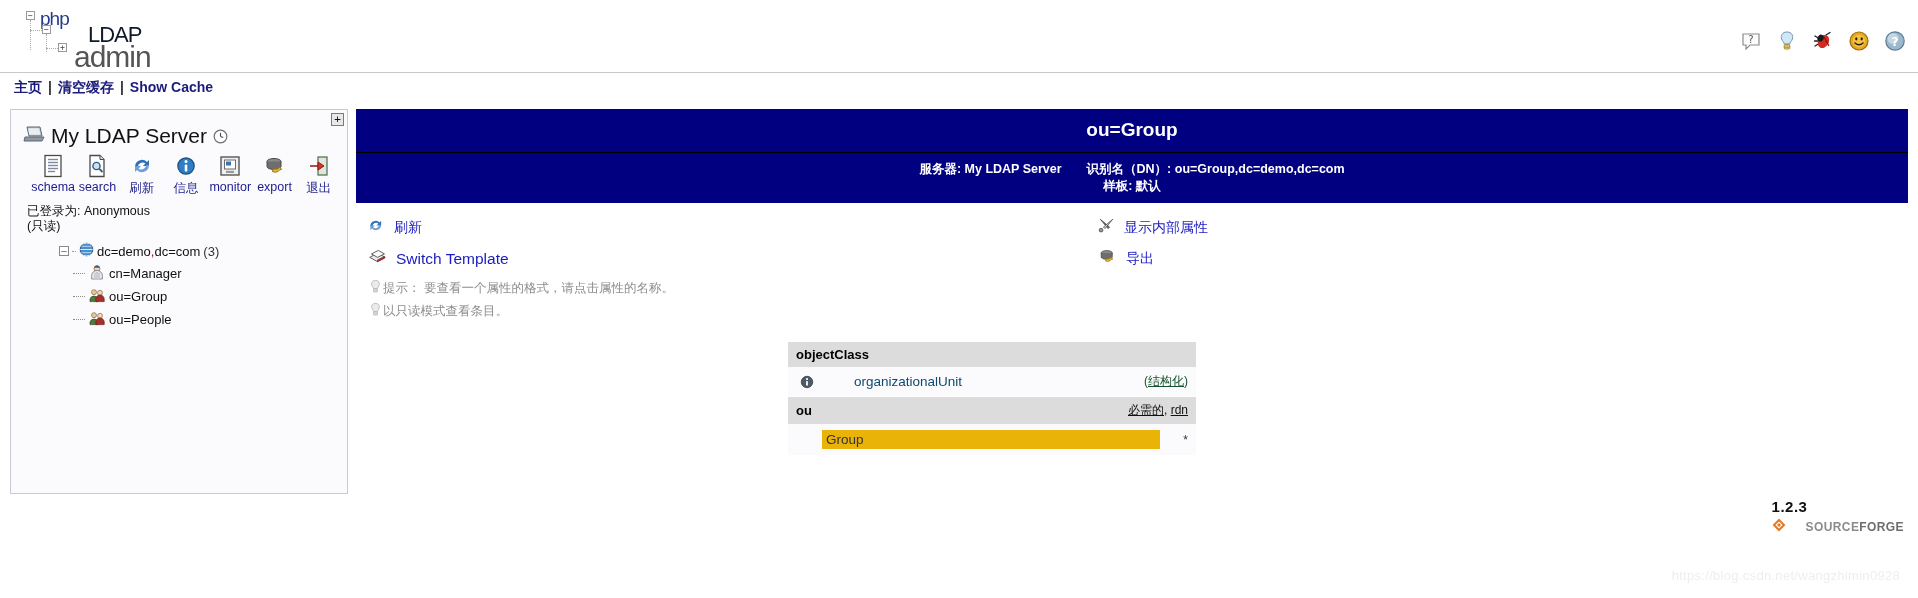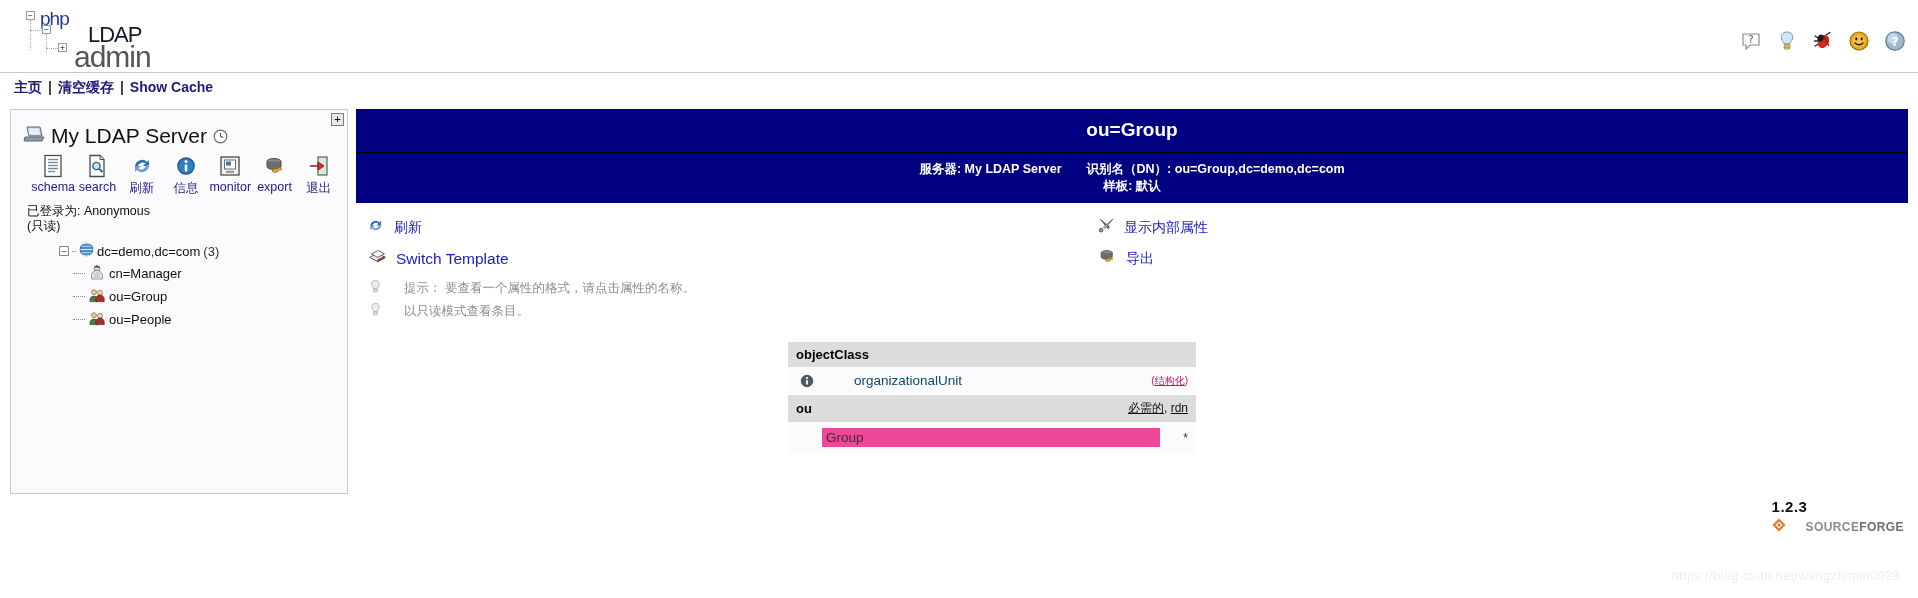--- a/index.html
+++ b/index.html
@@ -79,42 +79,42 @@
     font-size: 12.5px; font-weight: bold; padding: 8px 0 8px 0; line-height: 17px;
   }
   .entry-sub .gap { display:inline-block; width: 18px; }
 
   .actions { position: relative; margin-top: 14px; min-height: 110px; }
   .act-left { position: absolute; left: 12px; top: 0; }
   .act-right { position: absolute; left: 742px; top: 0; }
   .act-row { display: flex; align-items: center; gap: 9px; margin-bottom: 9px; }
   .act-row .lbl { font-size: 14px; color: #1b1bc0; }
   .act-row .lbl.big { font-size: 15.5px; }
-  .hint-row { display: flex; align-items: center; gap: 21px; margin-bottom: 4px; }
+  .hint-row { display: flex; align-items: center; gap: 0; margin-bottom: 4px; }
   .hint-row .lbl { font-size: 12.5px; color: #8d8d8d; }
 
   
   .attr-table { width: 408px; margin: 14px 0 0 432px; font-size: 13px; }
   .attr-head {
     background: #dcdcdc; color: #000; font-weight: bold;
     padding: 5px 8px; display: flex; justify-content: space-between; align-items: center;
     border-top: 1px solid #fff;
   }
   .attr-head .flags { font-weight: normal; font-size: 12px; color: #111; }
   .attr-head .flags a { color: #111; text-decoration: underline; }
   .attr-val-row {
     background: #fbfbfd; padding: 6px 8px 6px 8px; display: flex;
     align-items: center; gap: 10px; min-height: 26px;
   }
   .attr-val-row .icoslot { width: 22px; display:flex; justify-content:center; }
   .attr-val-row .vtext { flex: 1; color: #0c4a6e; font-size: 13.5px; padding-left: 26px; }
-  .attr-val-row .vright { font-size: 10px; color: #be185d; }
+  .attr-val-row .vright { font-size: 12px; color: #14532d; }
   .attr-val-row .vright u { text-decoration: underline; }
   .attr-input {
-    flex: 1; margin-left: 26px; background: #ec4899; border: none;
+    flex: 1; margin-left: 26px; background: #eab308; border: none;
     color: #333; font-size: 13.5px; font-family: "Liberation Sans", sans-serif;
     padding: 2px 4px; height: 19px; width: 290px;
   }
   .star { color: #333; font-size: 12px; width: 18px; text-align: right; }
 
   
   .footer { position: absolute; right: 14px; top: 498px; text-align: left; }
   .ver { font-size: 15px; font-weight: bold; color: #111; letter-spacing: 0.5px; }
   .sf { display: flex; align-items: center; justify-content: flex-end; gap: 20px; margin-top: 3px; font-weight: bold; }
   .sf-txt { font-size: 12px; color: #8b8b8b; letter-spacing: 0.4px; }

